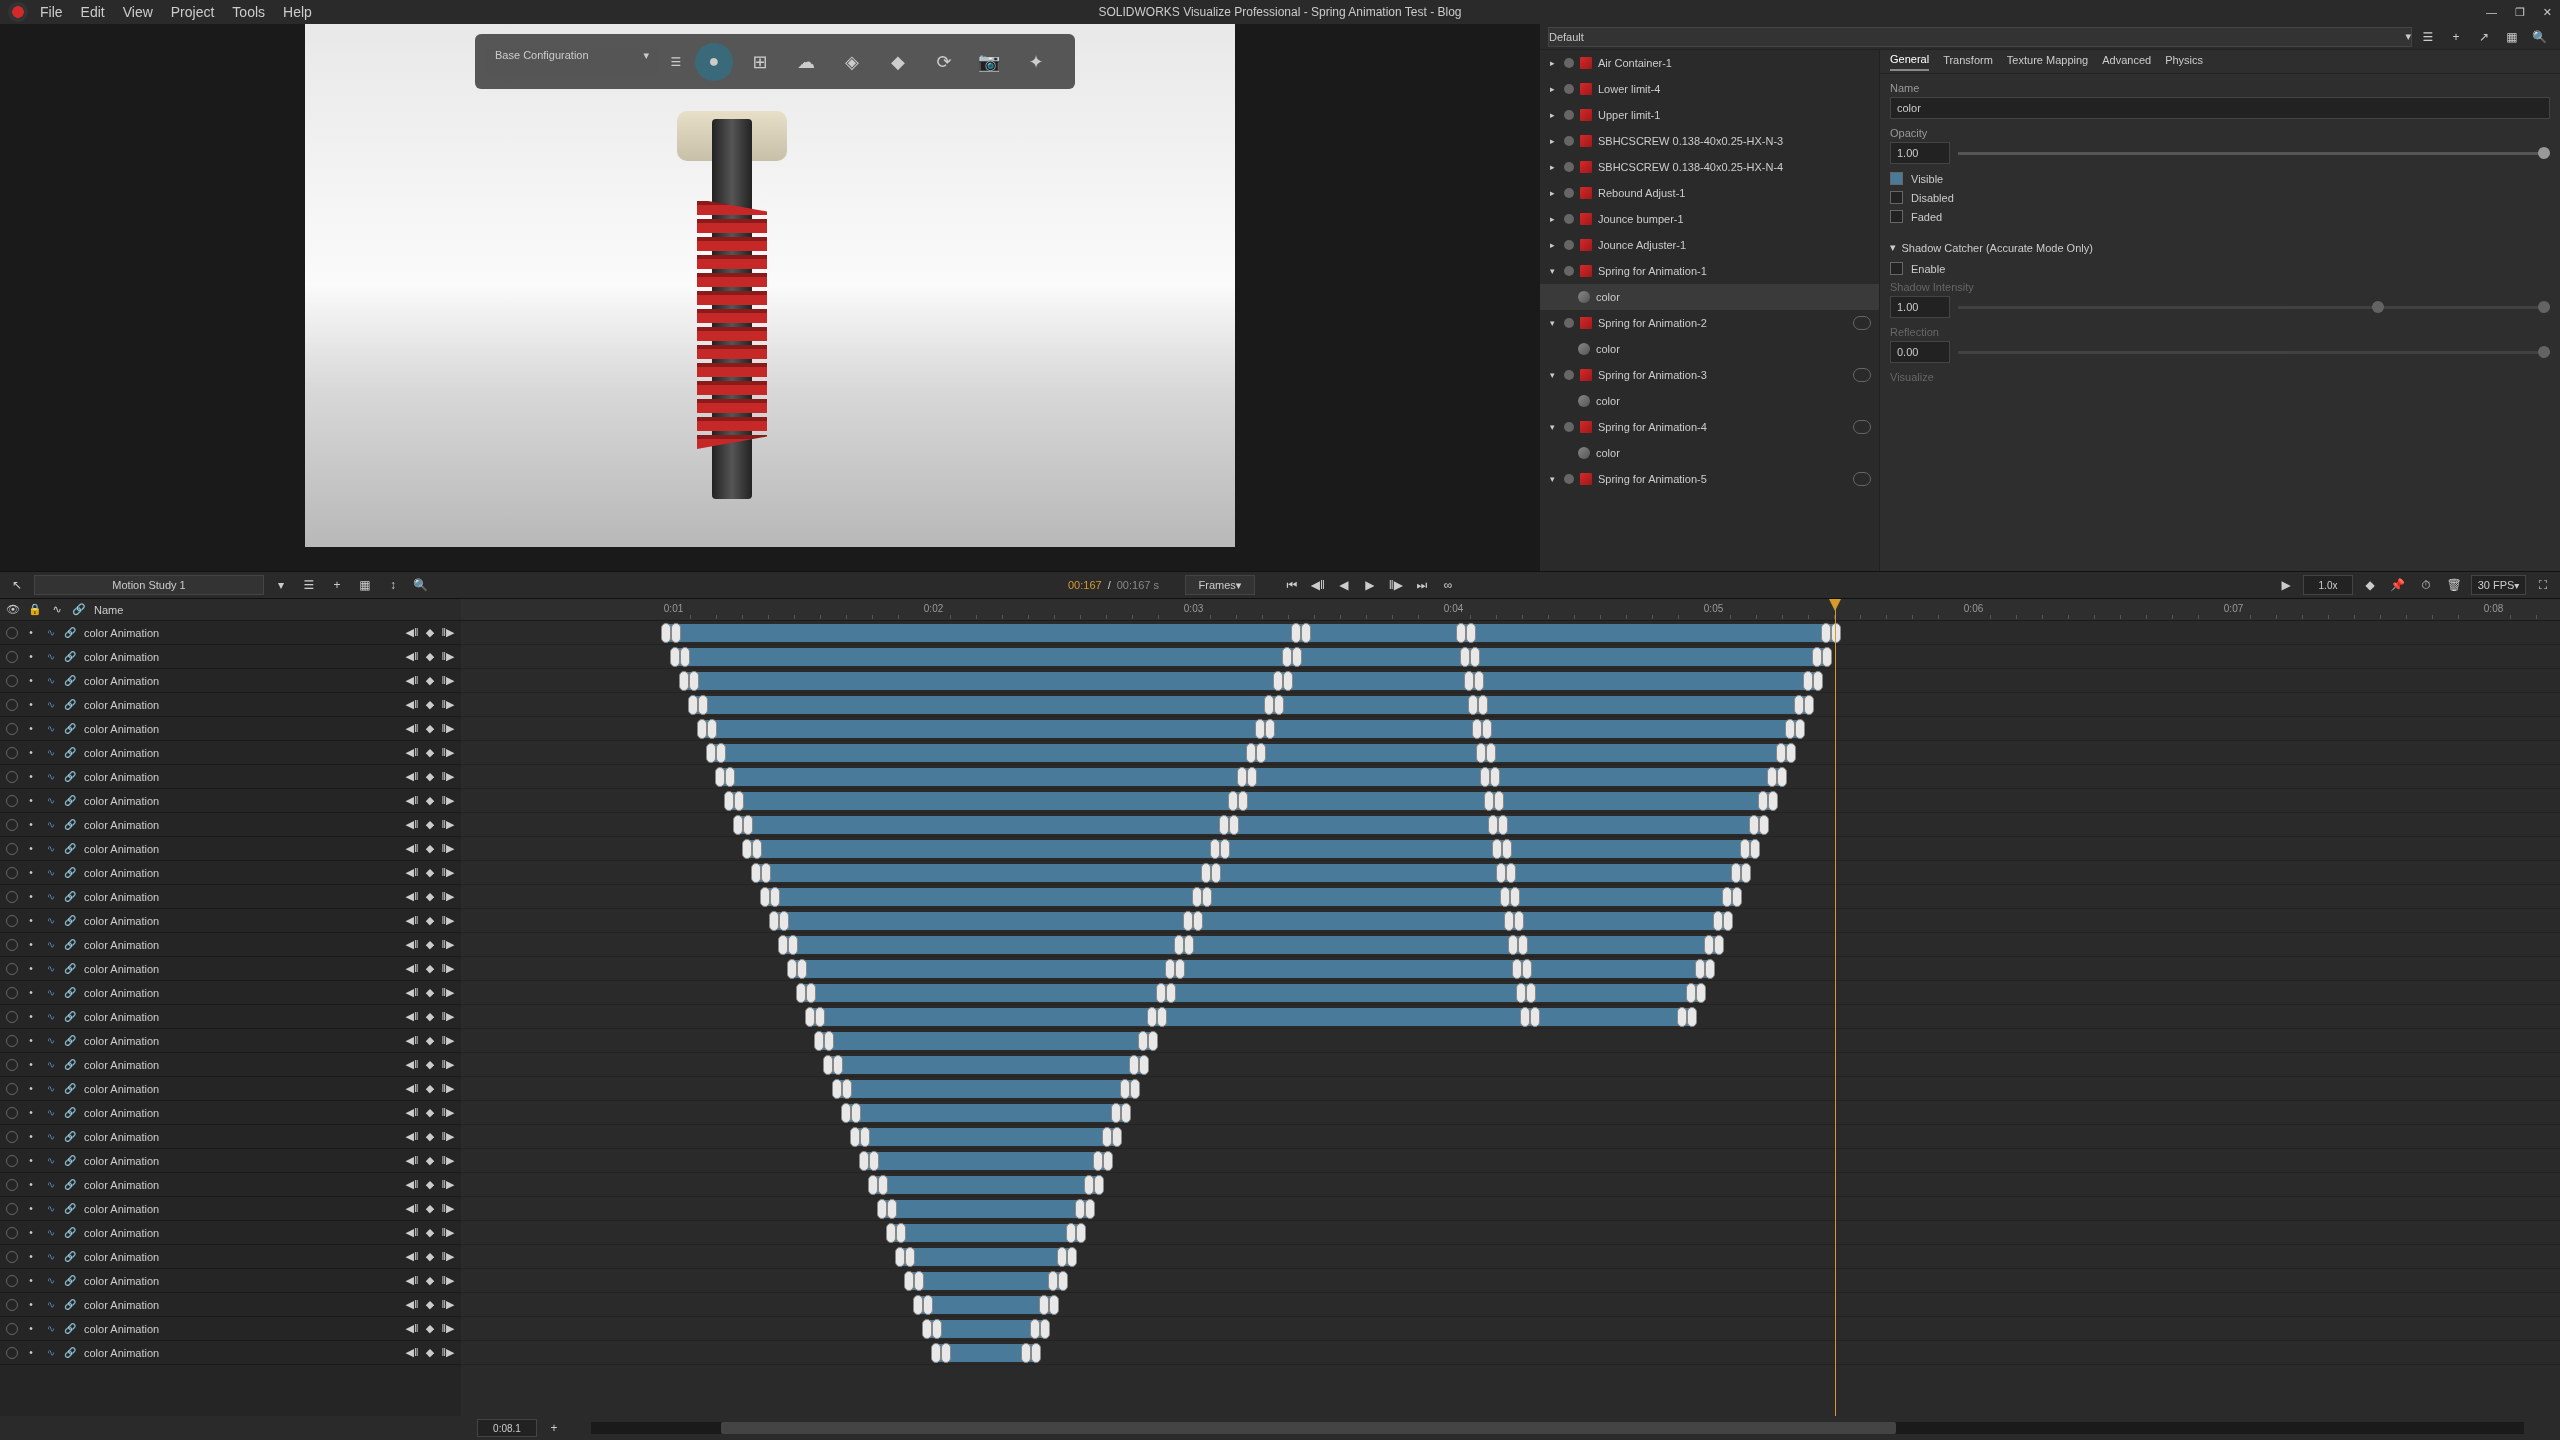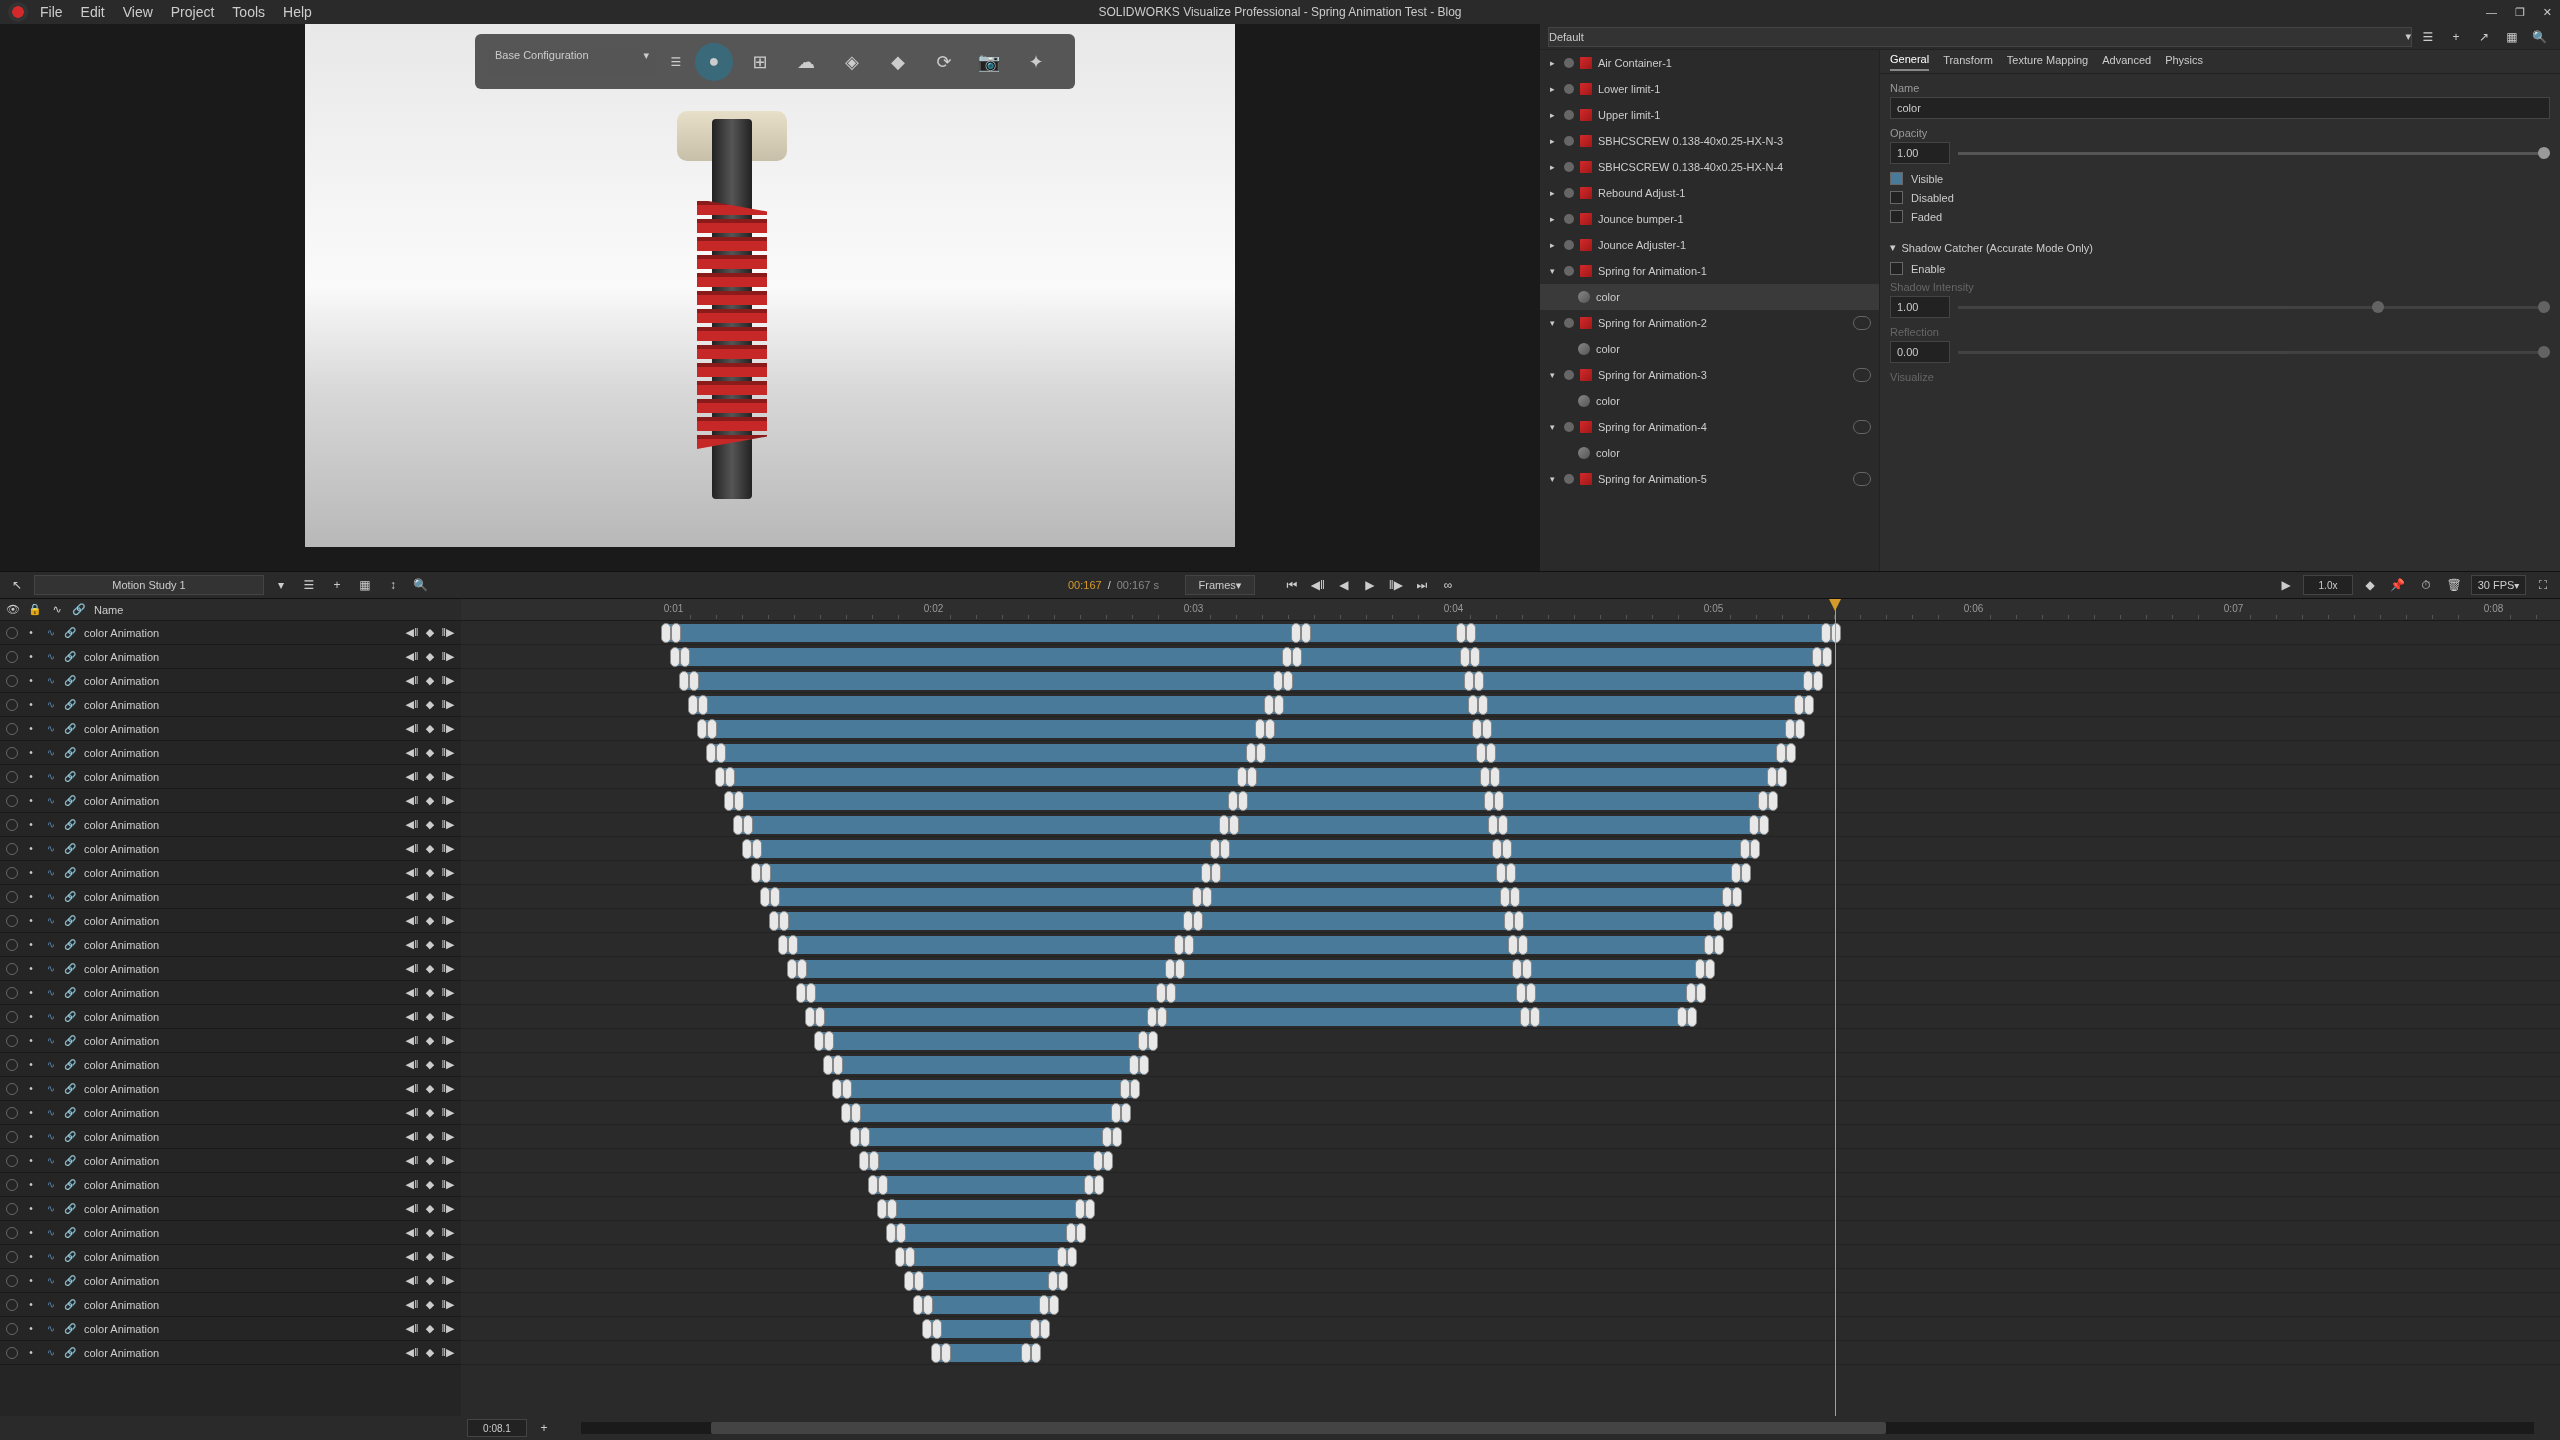--- a/index.html
+++ b/index.html
@@ -80,21 +80,21 @@
 .track .end span{width:14px;height:14px;display:flex;align-items:center;justify-content:center;cursor:pointer}
 .keyarea{flex:1;background:#2a2a2a;position:relative;overflow:hidden}
 .ruler{height:22px;background:#2e2e2e;border-bottom:1px solid #1a1a1a;display:flex;position:relative}
 .ruler .tick{position:absolute;top:4px;font-size:10px;color:#999}
 .keyrows{position:relative}
 .keyrow{height:24px;border-bottom:1px solid #222;position:relative}
 .keybar{position:absolute;top:3px;height:18px;background:#4a7a9a;border-radius:2px}
 .keypt{position:absolute;top:2px;width:10px;height:20px;background:#e8e8e8;border-radius:5px;border:1px solid #888}
 .playhead{position:absolute;top:0;bottom:0;width:1px;background:#d49a2a;z-index:10}
 .playhead::before{content:'';position:absolute;top:0;left:-6px;width:12px;height:12px;background:#d49a2a;clip-path:polygon(0 0,100% 0,50% 100%)}
-.tlfoot{height:24px;background:#2a2a2a;display:flex;align-items:center;padding:0 6px;gap:6px}
+.tlfoot{height:24px;background:#2a2a2a;display:flex;align-items:center;padding:0 16px;gap:6px}
 .tlfoot .tbox{width:60px;height:18px;background:#222;border:1px solid #444;display:flex;align-items:center;justify-content:center;font-size:10px}
 .tlfoot .scrollbar{flex:1;height:12px;background:#1a1a1a;margin:0 20px;position:relative}
 .tlfoot .scrollbar .thumb{position:absolute;left:130px;width:1175px;height:12px;background:#444;border-radius:2px}
 </style>
 </head>
 <body>
 
 <div class="titlebar">
   <div class="logo"></div>
   <div class="menubar">
@@ -156,21 +156,21 @@
           <div class="treeitem">
             <span class="arr">▸</span>
             <span class="dot"></span>
             <span class="cube"></span>
             <span>Air Container-1</span>
           </div>
           <div class="treeitem">
             <span class="arr">▸</span>
             <span class="dot"></span>
             <span class="cube"></span>
-            <span>Lower limit-1</span>
+            <span>Lower limit-4</span>
           </div>
           <div class="treeitem">
             <span class="arr">▸</span>
             <span class="dot"></span>
             <span class="cube"></span>
             <span>Upper limit-1</span>
           </div>
           <div class="treeitem">
             <span class="arr">▸</span>
             <span class="dot"></span>

